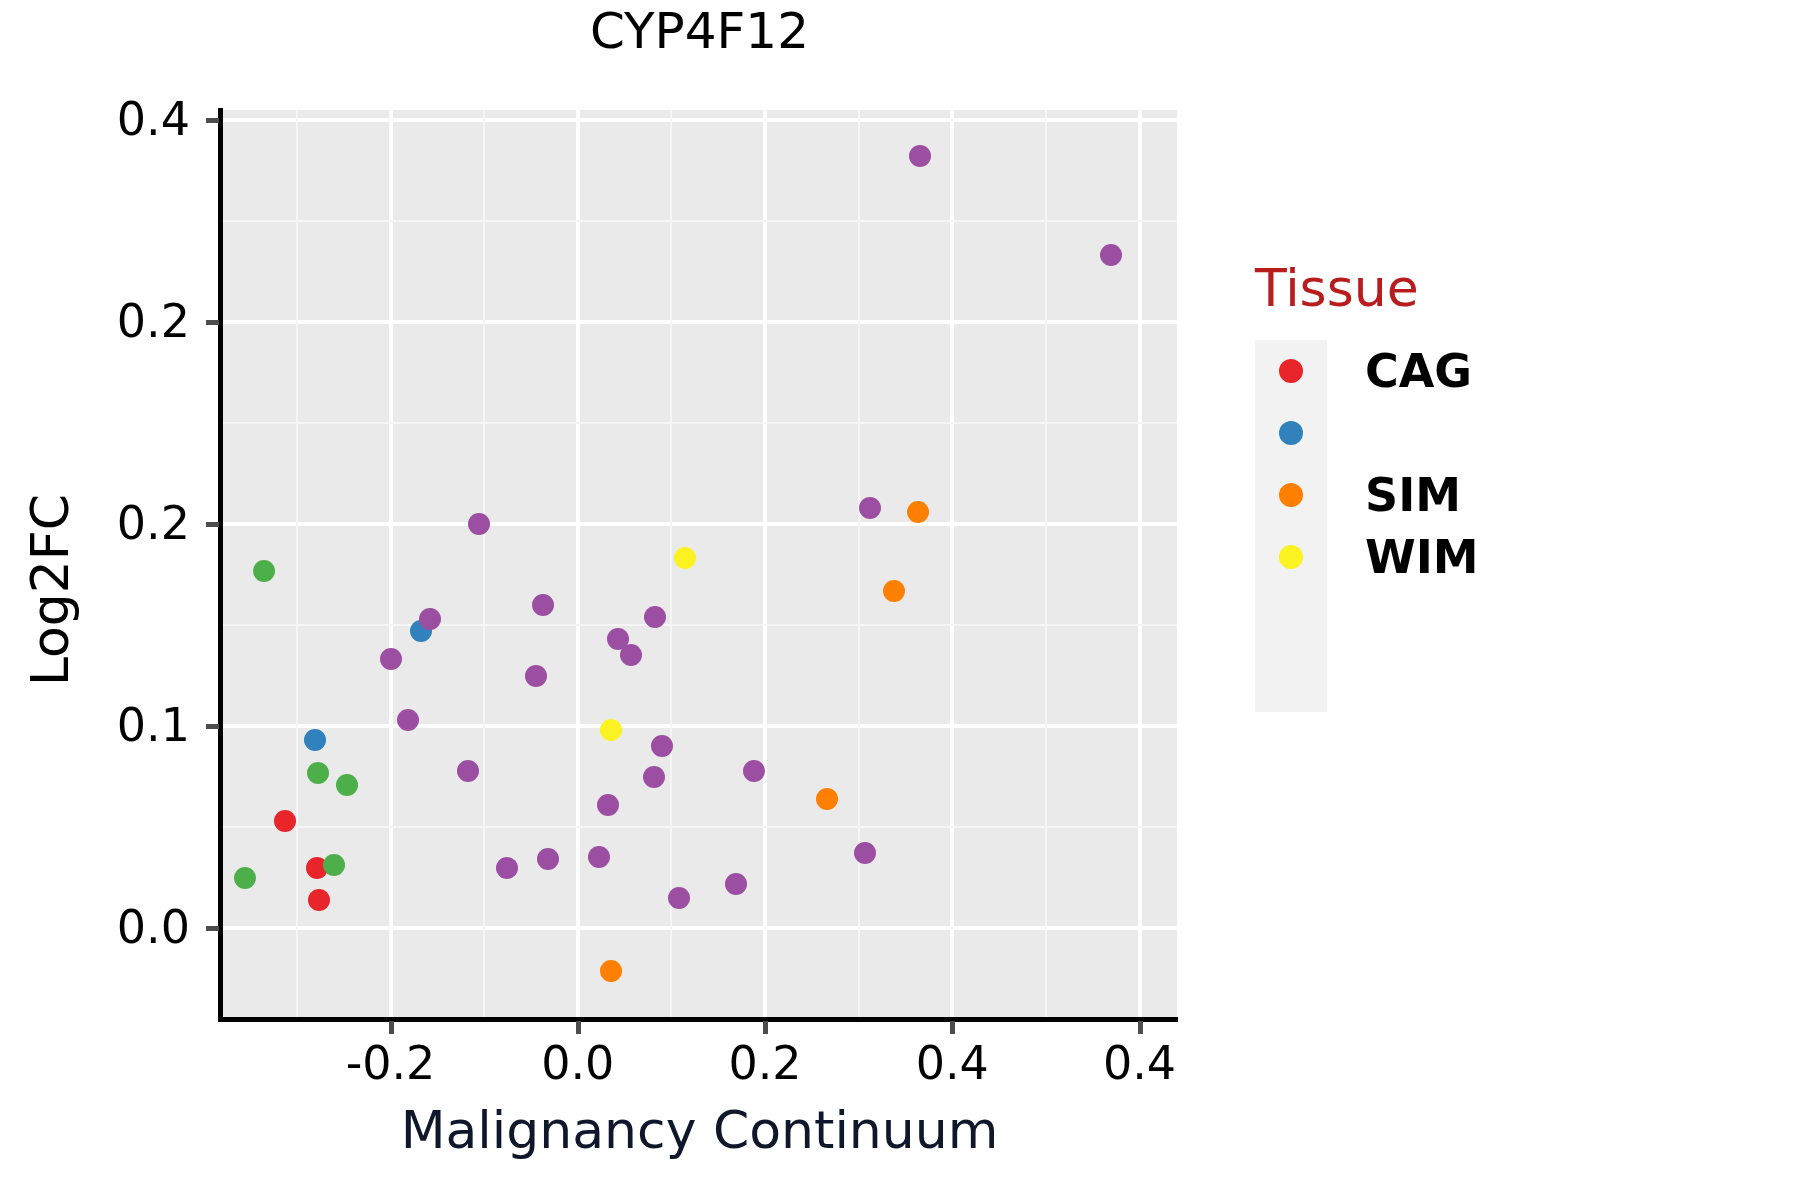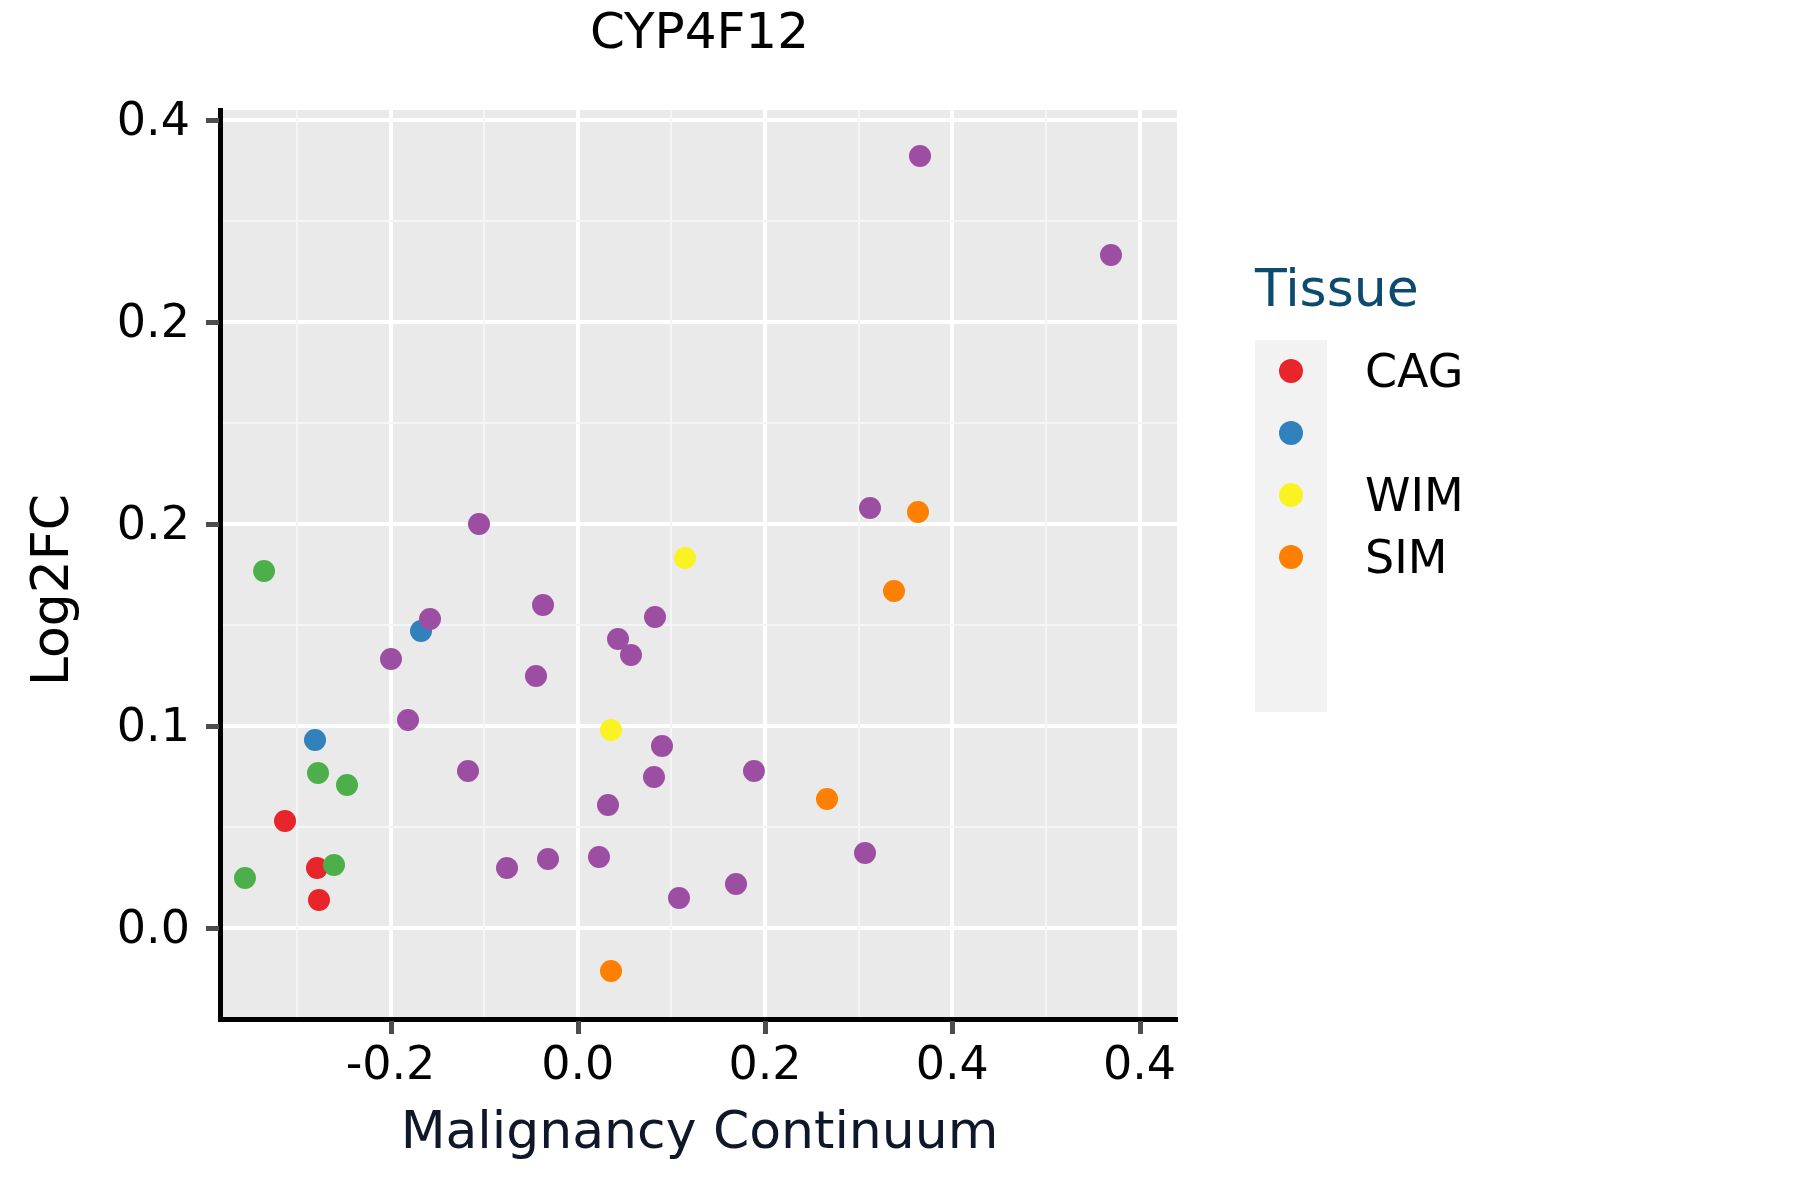--- a/index.html
+++ b/index.html
@@ -114,26 +114,27 @@
     white-space: nowrap;
   }
   
   #legend {
     position: absolute;
     left: 1255px; top: 258px;
     width: 520px;
   }
   #legend-title {
     font-size: 52px;
-    color: #0c4a6e;
+    color: #b91c1c;
     margin: 0 0 22px 0;
     white-space: nowrap;
   }
   #legend-items {
     position: relative;
+    font-weight: bold;
   }
   #legend-keybg {
     position: absolute;
     left: 0px; top: 0px;
     width: 72px;
     background: #f2f2f2;
   }
   .legend-row {
     position: relative;
     display: flex;
@@ -270,26 +271,26 @@
           </span>
           <span class="legend-label">CAG</span>
         </div>
         <div class="legend-row">
           <span class="legend-key">
             <span class="legend-dot" style="background: rgb(49, 129, 189);"></span>
           </span>
         </div>
         <div class="legend-row">
           <span class="legend-key">
+            <span class="legend-dot" style="background: rgb(255, 127, 0);"></span>
+          </span>
+          <span class="legend-label">SIM</span>
+        </div>
+        <div class="legend-row">
+          <span class="legend-key">
             <span class="legend-dot" style="background: rgb(250, 242, 33);"></span>
           </span>
           <span class="legend-label">WIM</span>
-        </div>
-        <div class="legend-row">
-          <span class="legend-key">
-            <span class="legend-dot" style="background: rgb(255, 127, 0);"></span>
-          </span>
-          <span class="legend-label">SIM</span>
         </div>
       </div>
   </div>
 
 </div>
 
 </body></html>

